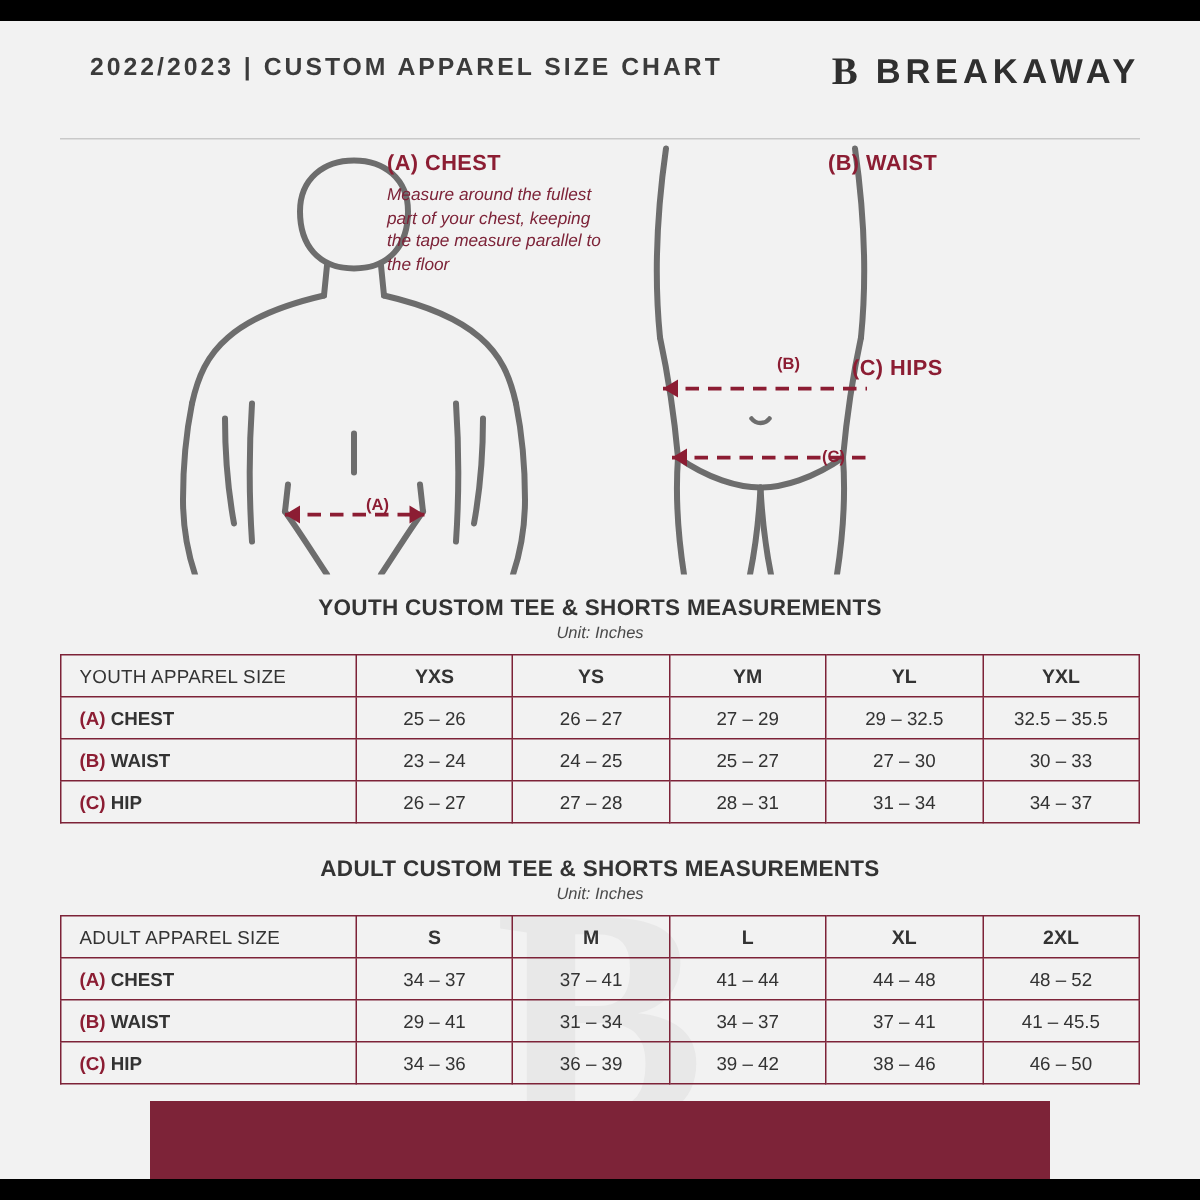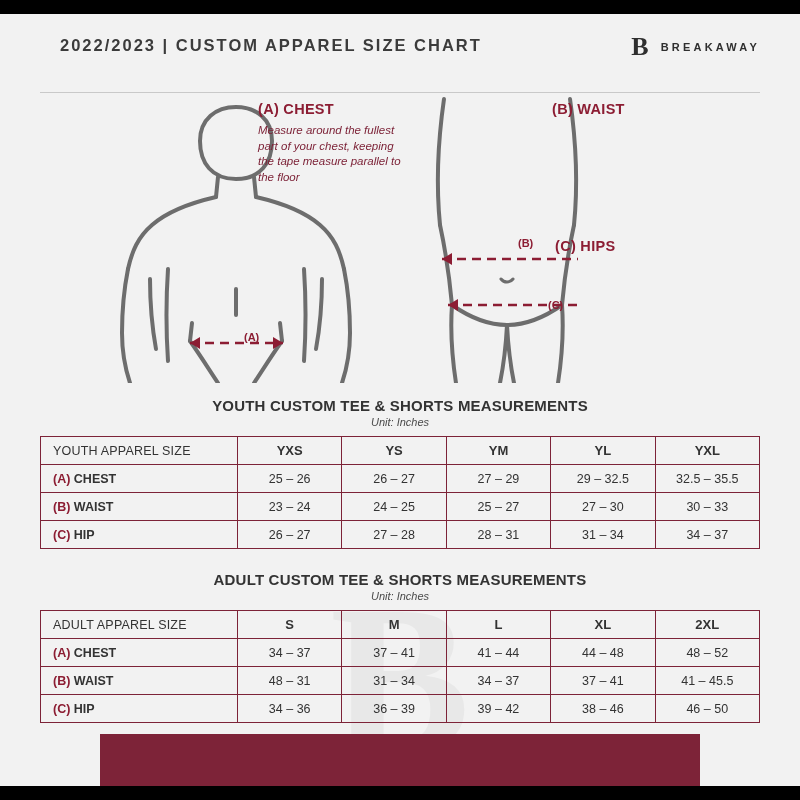--- a/index.html
+++ b/index.html
@@ -72,21 +72,21 @@
     gap: 12px;
   }
   .brand-mark {
     font-family: "Liberation Serif", serif;
     font-size: 26px;
     font-weight: bold;
     color: #2f2f2f;
     line-height: 1;
   }
   .brand-name {
-    font-size: 11px;
+    font-size: 23px;
     font-weight: bold;
     letter-spacing: 3.2px;
     color: #2f2f2f;
   }
   .rule {
     margin: 12px 40px 0 40px;
     border-top: 1px solid #c9c9c9;
   }
 
   
@@ -104,21 +104,21 @@
     margin-bottom: 6px;
   }
   .callout-body {
     color: #7d2338;
     font-size: 11.5px;
     font-style: italic;
     line-height: 1.35;
   }
   .co-chest { left: 218px; top: 8px; width: 150px; }
   .co-waist { left: 512px; top: 8px; width: 155px; }
-  .co-hips  { left: 515px; top: 145px; width: 155px; }
+  .co-hips  { left: 528px; top: 145px; width: 155px; }
 
   .label-ab {
     position: absolute;
     color: #8c1d33;
     font-weight: bold;
     font-size: 11px;
   }
 
   
   .table-block { margin: 0 40px; }
@@ -346,21 +346,21 @@
               <td>37 – 41</td>
               <td>41 – 44</td>
               <td>44 – 48</td>
               <td>48 – 52</td>
             </tr>
             <tr>
               <td class="rowhead">
                 <span class="tag">(B)</span>
                 <span>WAIST</span>
               </td>
-              <td>48 – 31</td>
+              <td>29 – 41</td>
               <td>31 – 34</td>
               <td>34 – 37</td>
               <td>37 – 41</td>
               <td>41 – 45.5</td>
             </tr>
             <tr>
               <td class="rowhead">
                 <span class="tag">(C)</span>
                 <span>HIP</span>
               </td>

